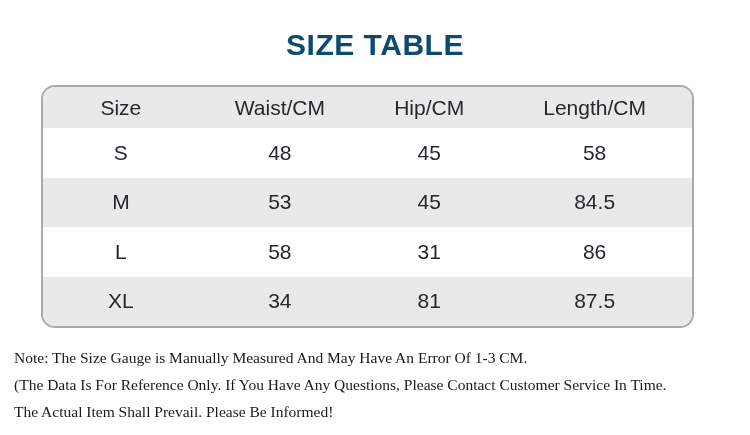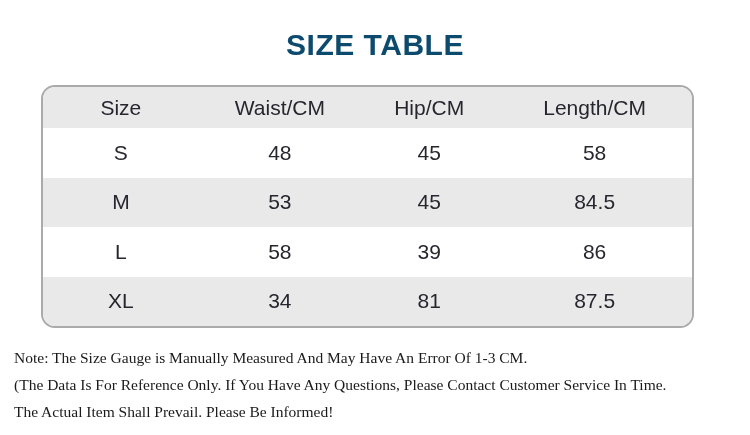--- a/index.html
+++ b/index.html
@@ -101,21 +101,21 @@
       </div>
       <div class="trow data">
         <div class="tcell c0">M</div>
         <div class="tcell c1">53</div>
         <div class="tcell c2">45</div>
         <div class="tcell c3">84.5</div>
       </div>
       <div class="trow data">
         <div class="tcell c0">L</div>
         <div class="tcell c1">58</div>
-        <div class="tcell c2">39</div>
+        <div class="tcell c2">31</div>
         <div class="tcell c3">86</div>
       </div>
       <div class="trow data">
         <div class="tcell c0">XL</div>
         <div class="tcell c1">34</div>
         <div class="tcell c2">81</div>
         <div class="tcell c3">87.5</div>
       </div>
     </div>
 

